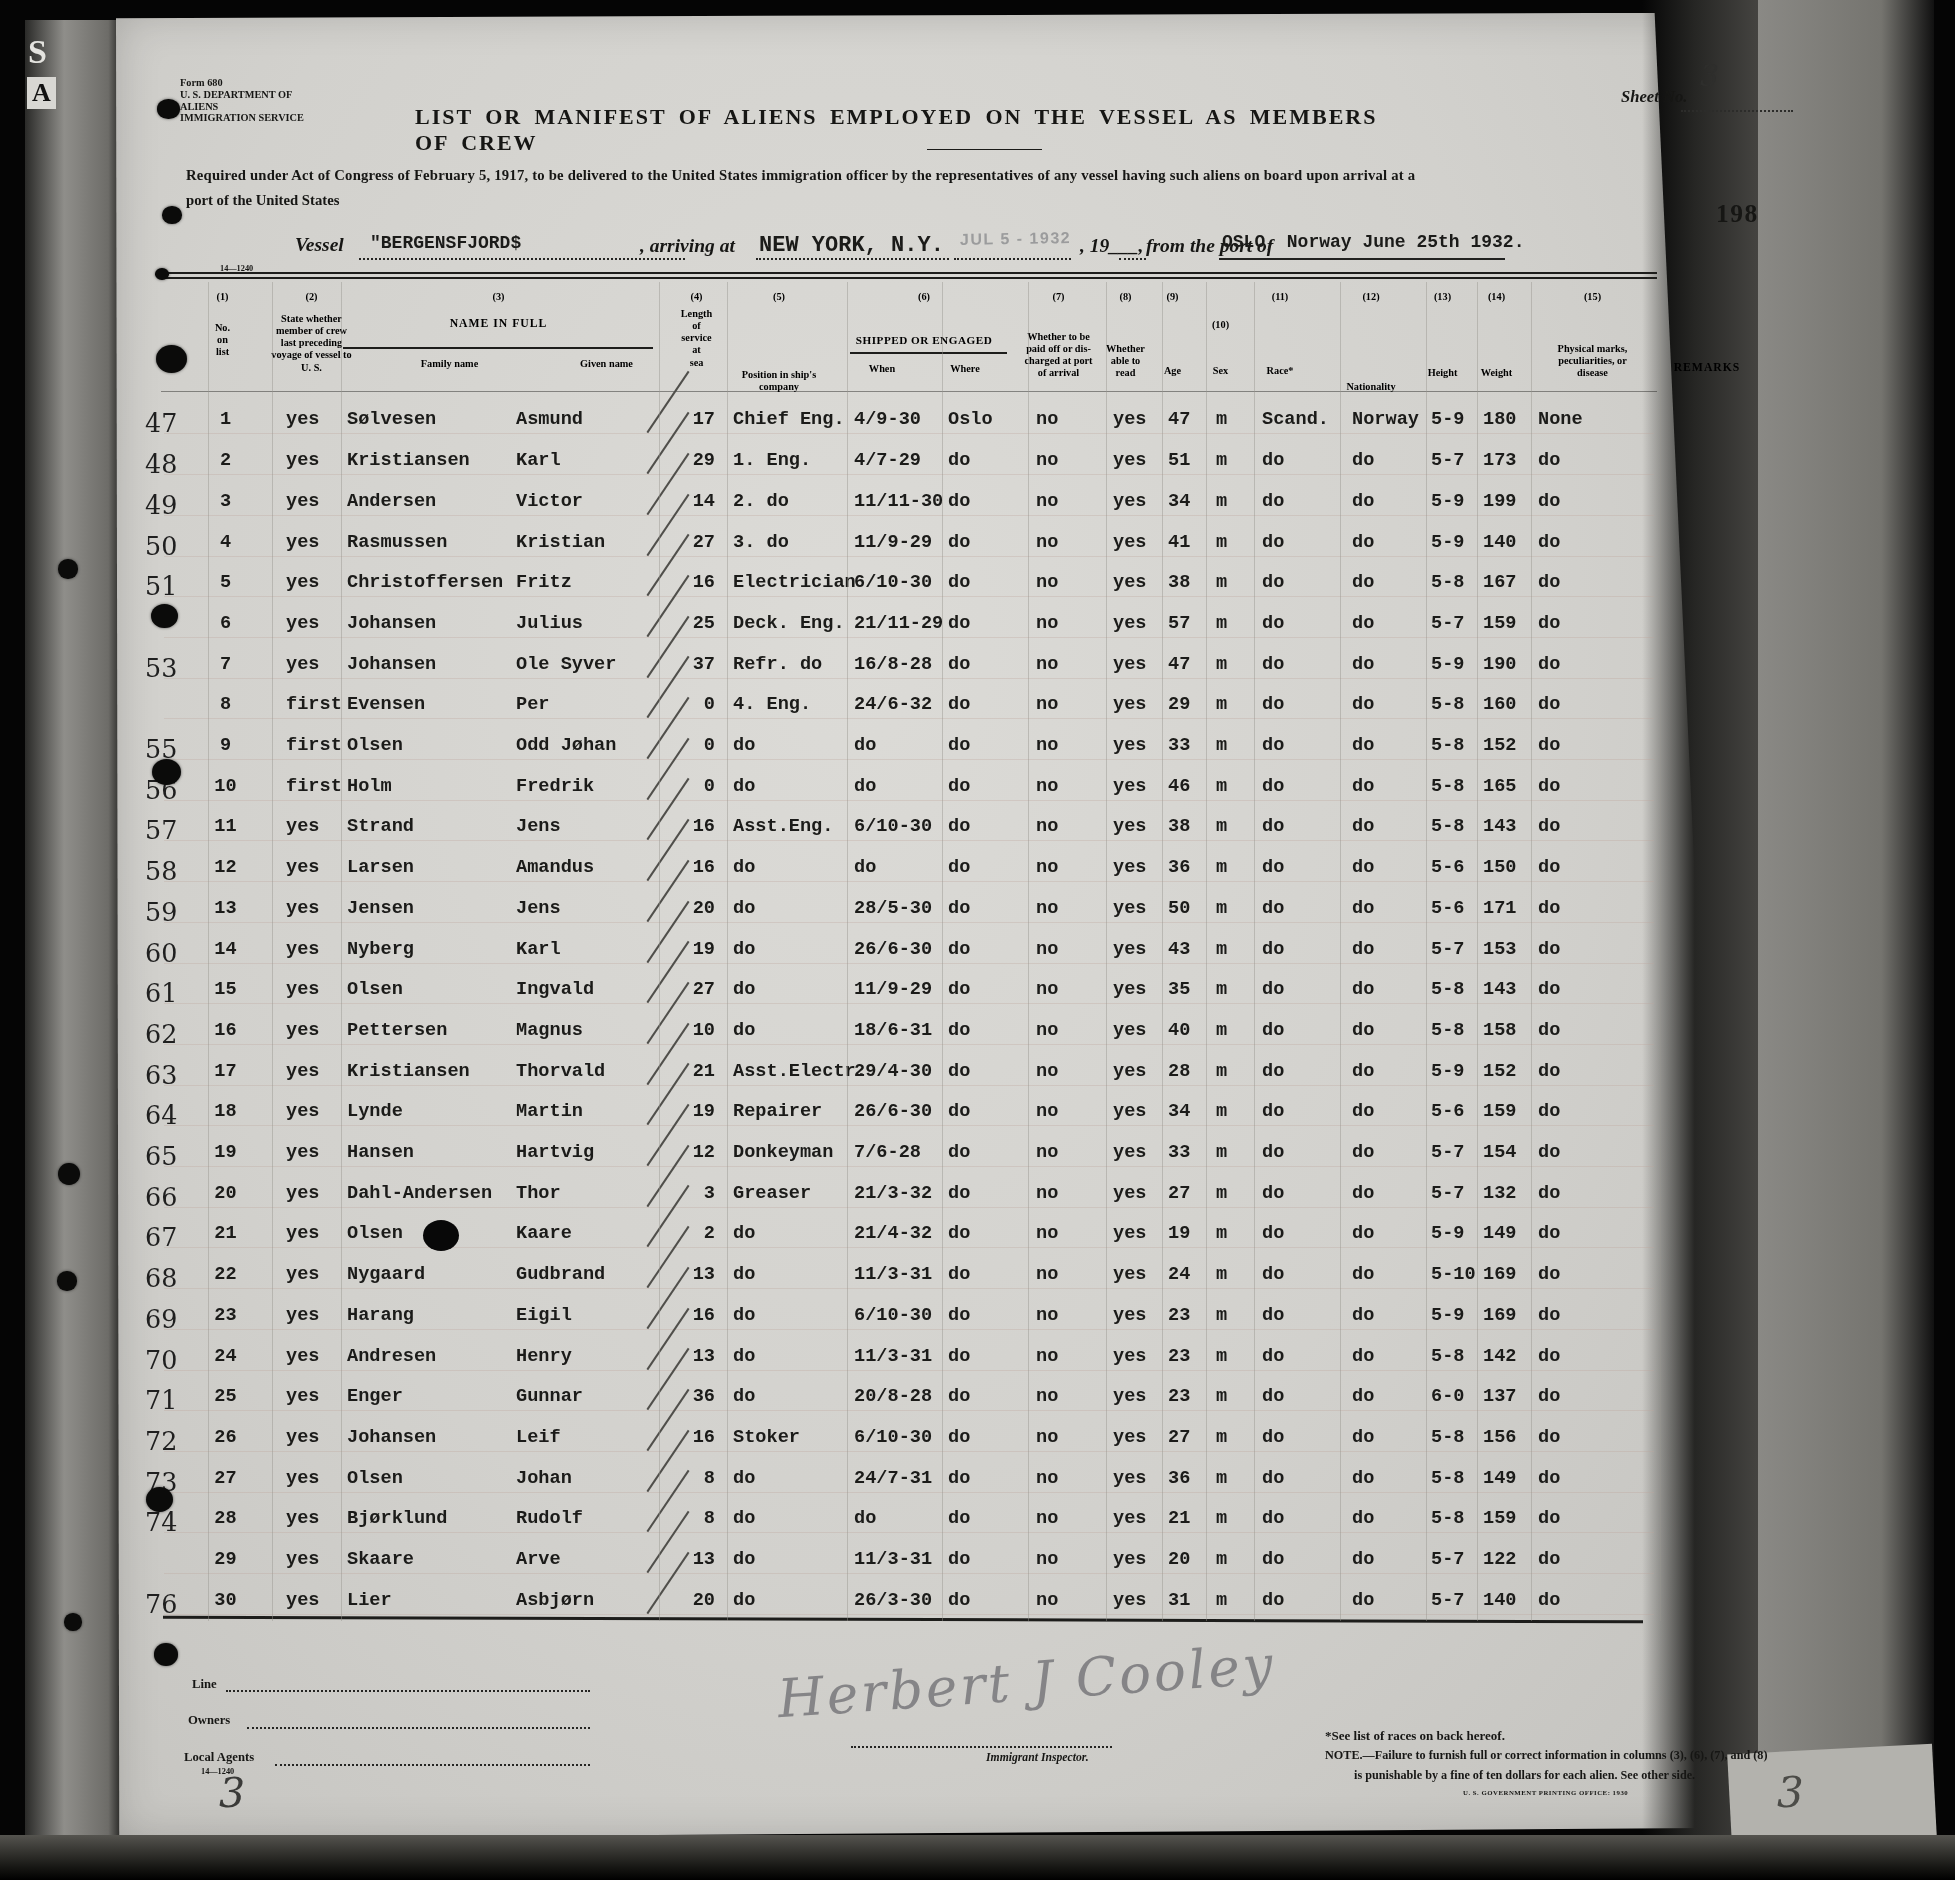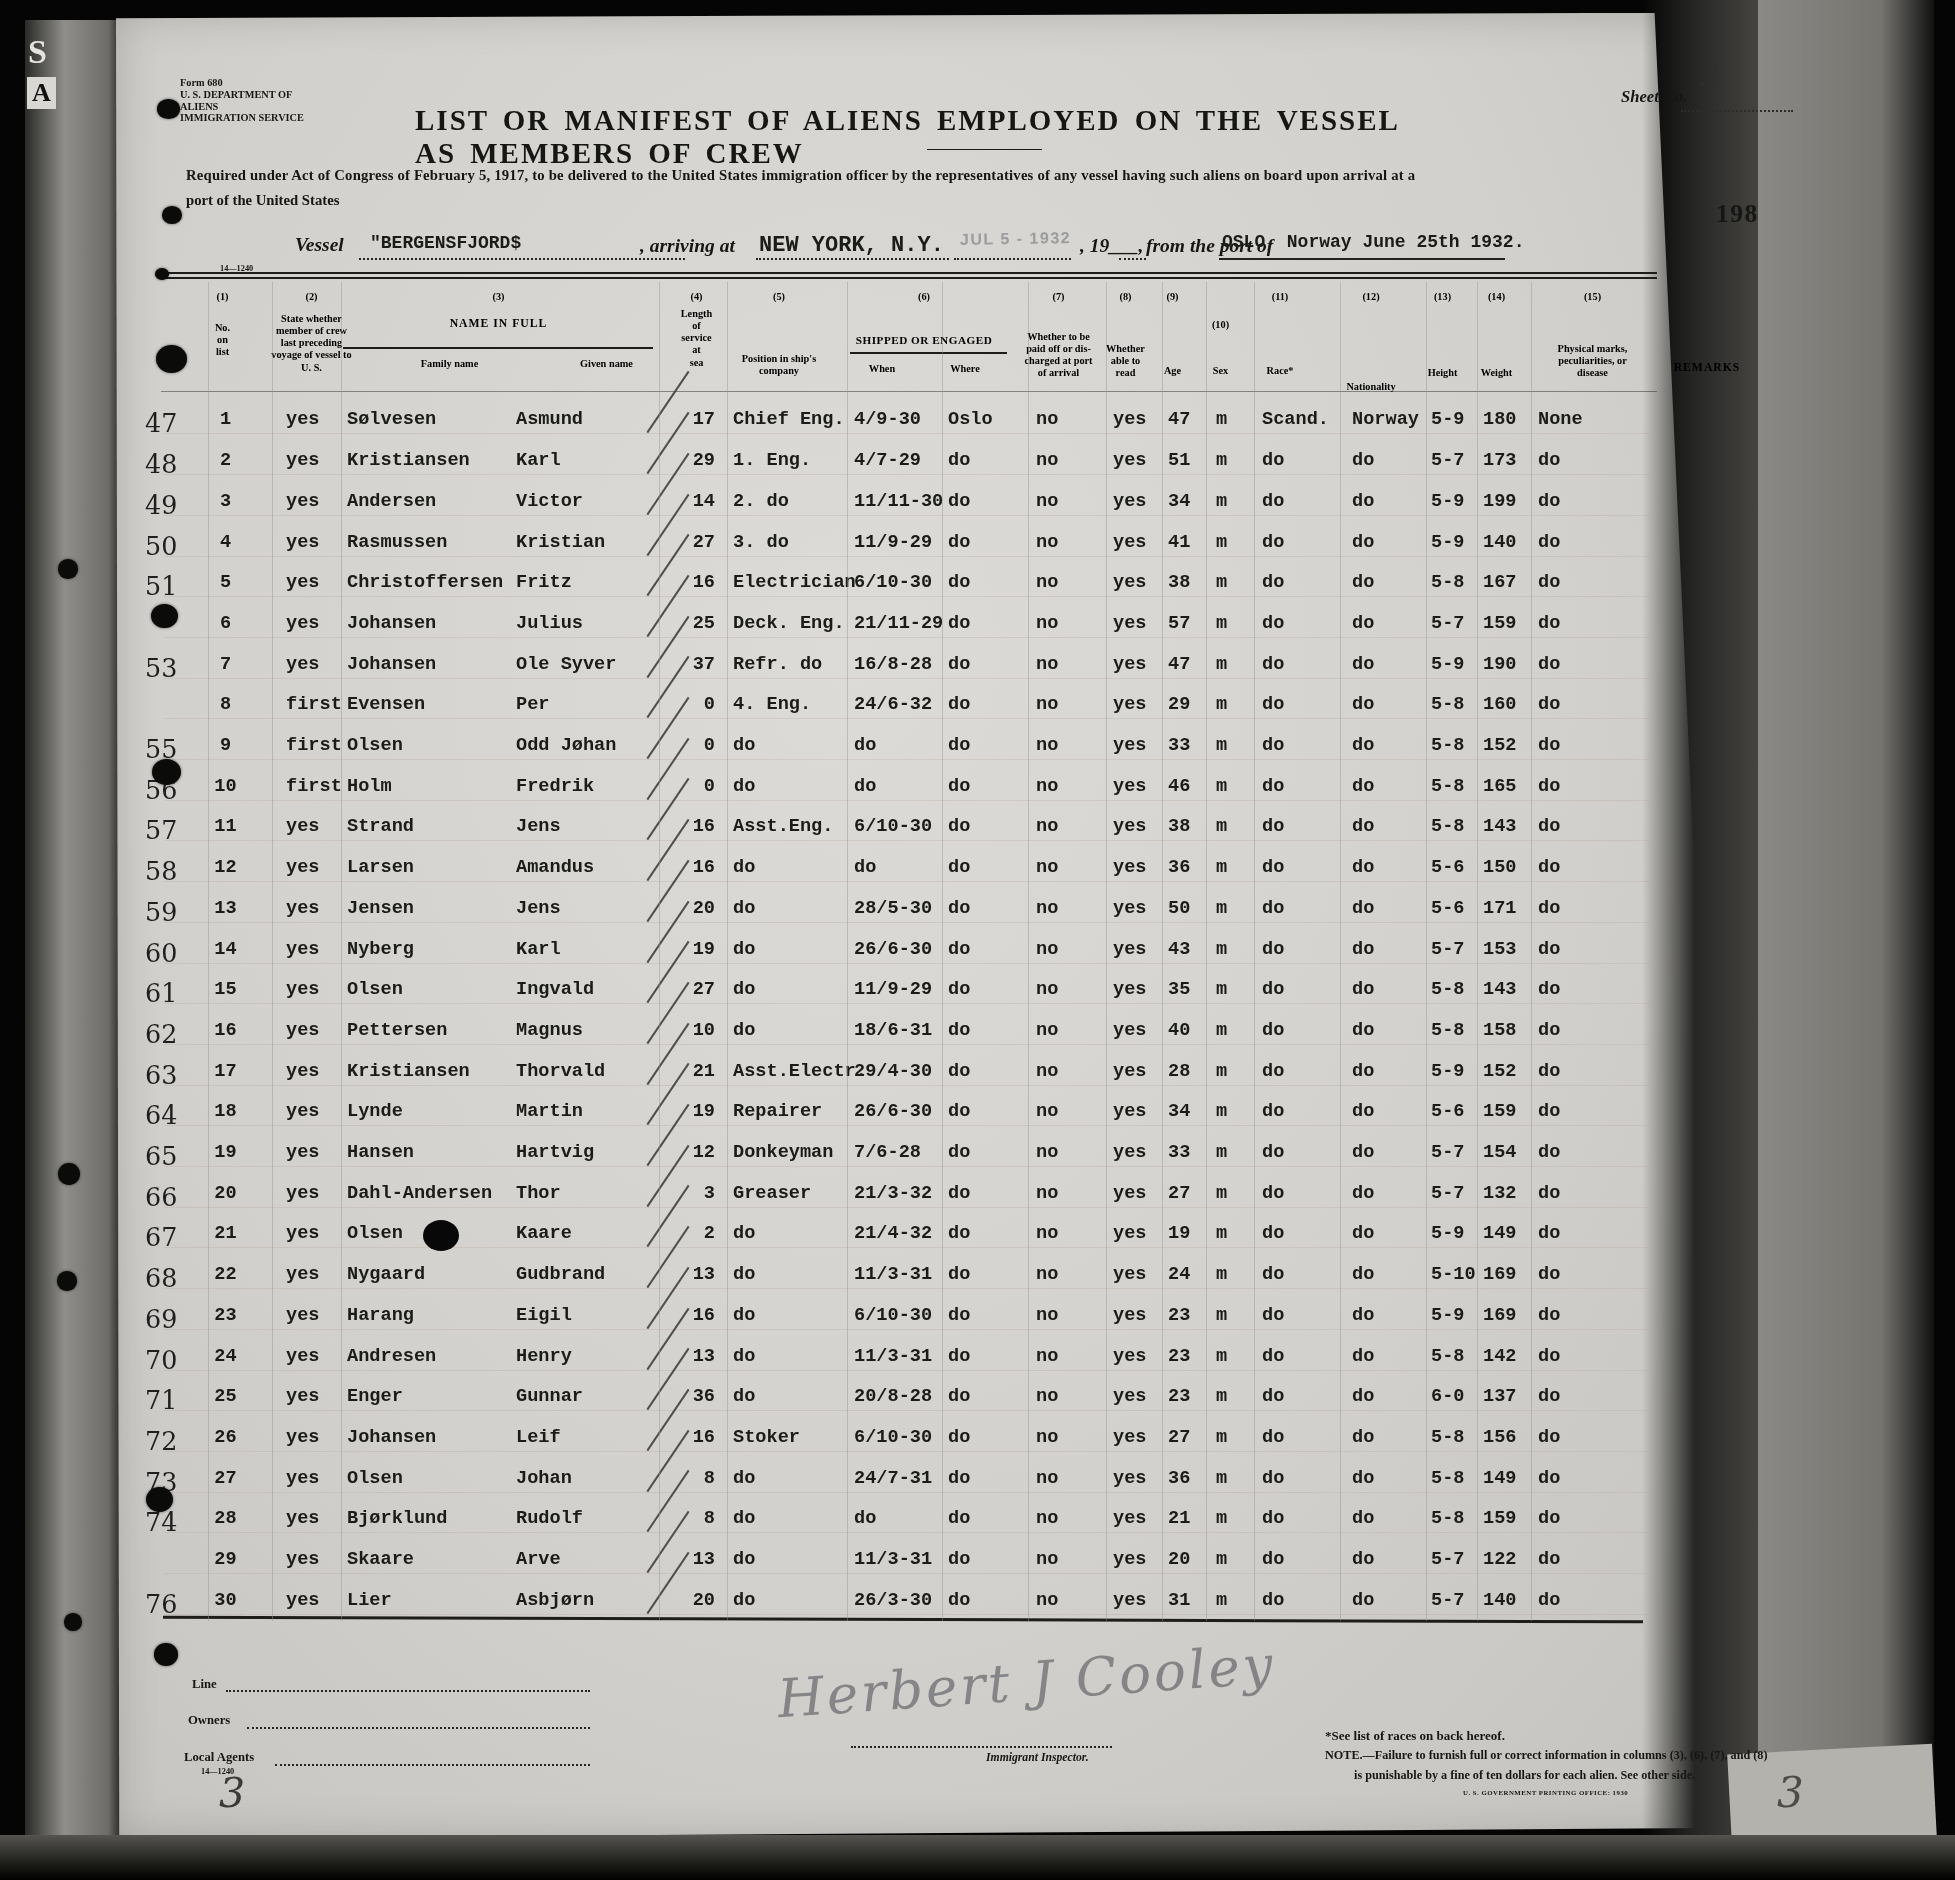--- a/index.html
+++ b/index.html
@@ -31,21 +31,21 @@
   .typed{font-family:"Liberation Mono",monospace;font-weight:bold;color:#1b1b19;}
   .hand{font-family:"DejaVu Serif",serif;color:#1f1f1f;}
   .center{text-align:left;}
   .pre{white-space:pre-line;}
   
   #form-id{left:180px;top:77px;width:137px;font-size:10.3px;line-height:1.15;}
   #sheet-label{left:1621px;top:87px;font-size:16.6px;}
   #sheet-value{left:1700px;top:58px;font-size:30px;font-style:italic;color:#2e2e2c;}
   #sheet-line{position:absolute;left:1681px;top:110px;width:112px;border-bottom:2px dotted #2c2c2a;}
   #page-stamp{left:1716px;top:199px;font-size:25.4px;letter-spacing:1.5px;}
-  #doc-title{left:415px;top:104px;width:1006px;font-size:29px;letter-spacing:2px;word-spacing:4.9px;}
+  #doc-title{left:415px;top:104px;width:1006px;font-size:22px;letter-spacing:2px;word-spacing:4.9px;}
   #title-underline{position:absolute;left:927px;top:149px;width:115px;border-bottom:1.5px solid #1a1a18;}
   #req1{left:186px;top:167px;width:1515px;font-size:14.7px;letter-spacing:0.2px;}
   #req2{left:186px;top:192px;width:1515px;font-size:14.7px;}
   
   .v-ital{font-size:19.5px;}
   #vessel-label{left:295px;top:234px;}
   #vessel-value{left:370px;top:233px;font-size:18px;}
   #arriving-label{left:640px;top:235px;}
   #arriving-value{left:759px;top:233px;font-size:22px;}
   #date-stamp{left:960px;top:230px;font-family:"Liberation Sans",sans-serif;font-weight:bold;
@@ -181,21 +181,21 @@
   <div class="collabel" style="left:342px;width:313px;top:317px;font-size:11.7px;letter-spacing:1px;">NAME IN FULL</div>
   <div class="collabel" style="left:376px;width:147px;top:358px;">Family name</div>
   <div class="collabel" style="left:533px;width:147px;top:358px;">Given name</div>
   <span class="colnum" style="left:667px;width:59px;">(4)</span>
   <div class="collabel pre" style="left:667px;width:59px;top:308px;">Length
 of
 service
 at
 sea</div>
   <span class="colnum" style="left:713px;width:132px;">(5)</span>
-  <div class="collabel pre" style="left:713px;width:132px;top:353px;text-align:center;">Position in ship's
+  <div class="collabel pre" style="left:713px;width:132px;top:369px;text-align:center;">Position in ship's
 company</div>
   <span class="colnum" style="left:831px;width:186px;">(6)</span>
   <div class="collabel" style="left:831px;width:186px;top:334px;font-size:11.2px;letter-spacing:0.5px;">SHIPPED OR ENGAGED</div>
   <div class="collabel" style="left:843px;width:78px;top:363px;">When</div>
   <div class="collabel" style="left:926px;width:78px;top:363px;">Where</div>
   <span class="colnum" style="left:1006px;width:105px;">(7)</span>
   <div class="collabel pre" style="left:1006px;width:105px;top:331px;">Whether to be
 paid off or dis-
 charged at port
 of arrival</div>

